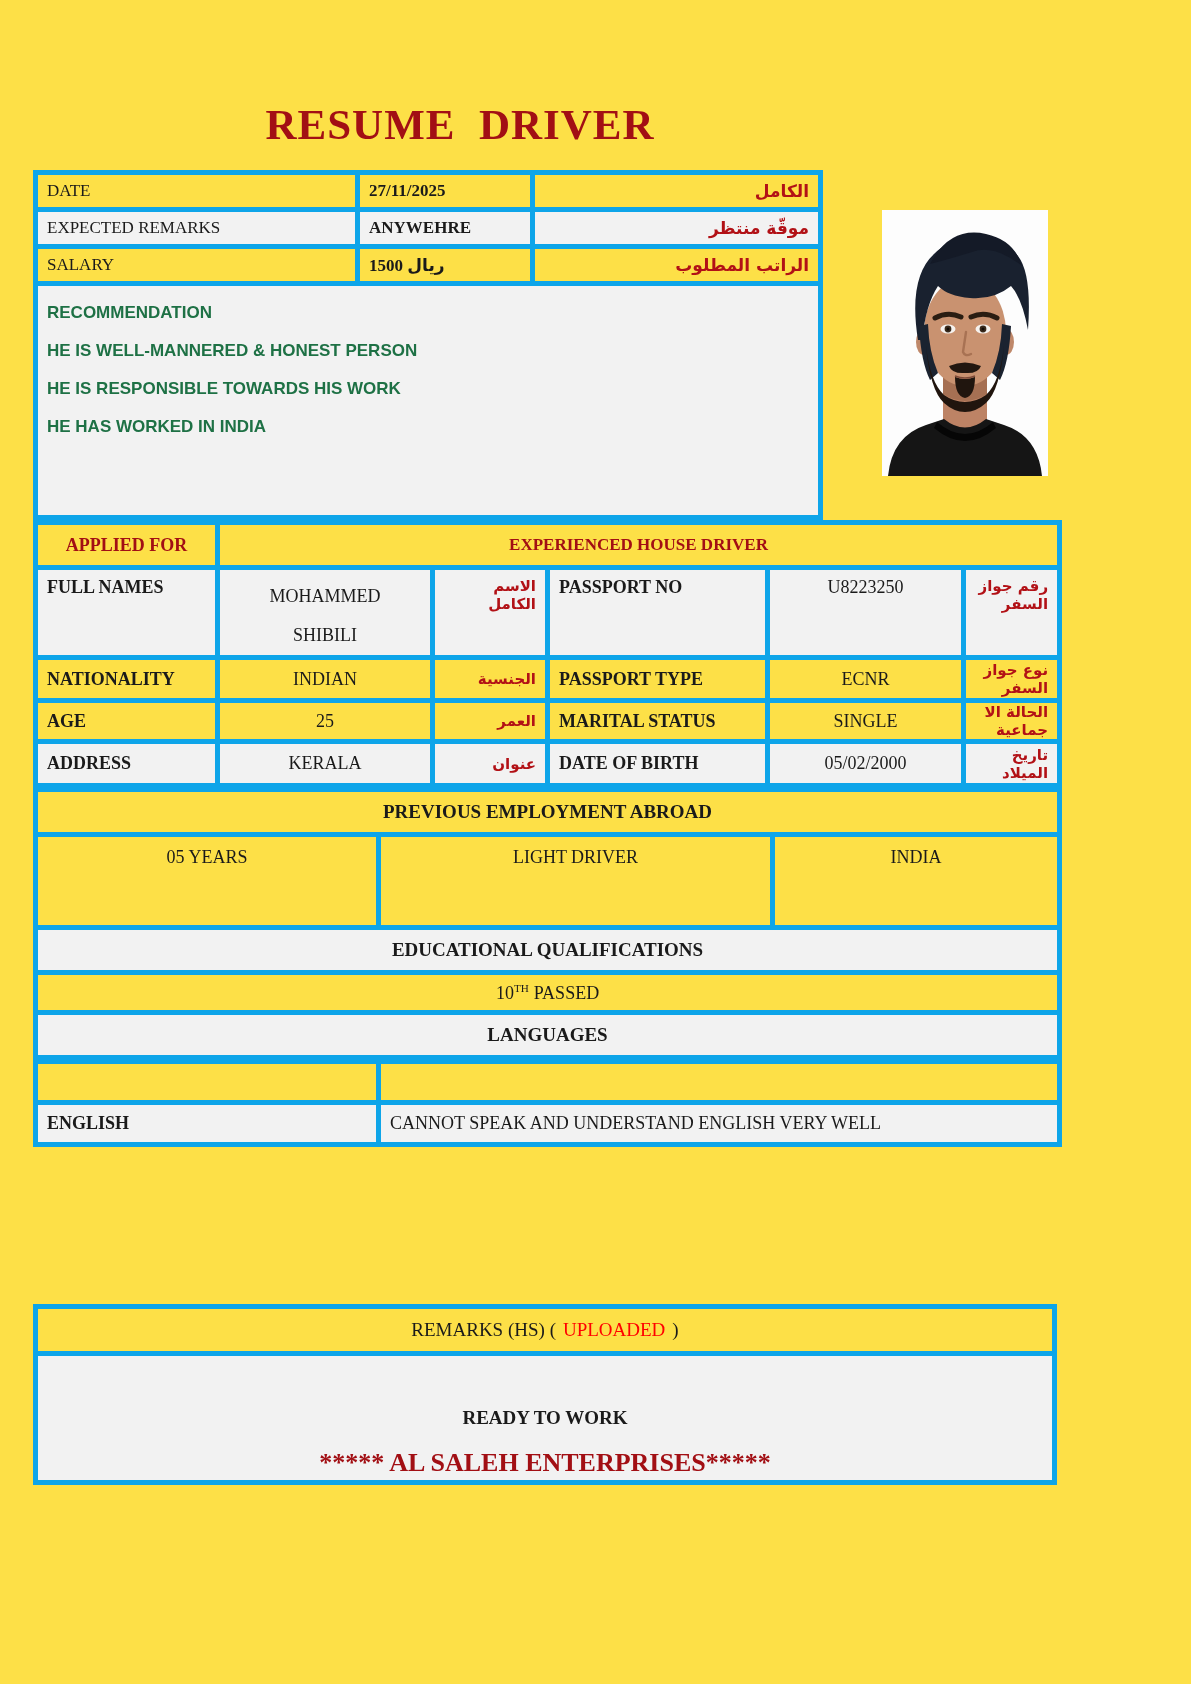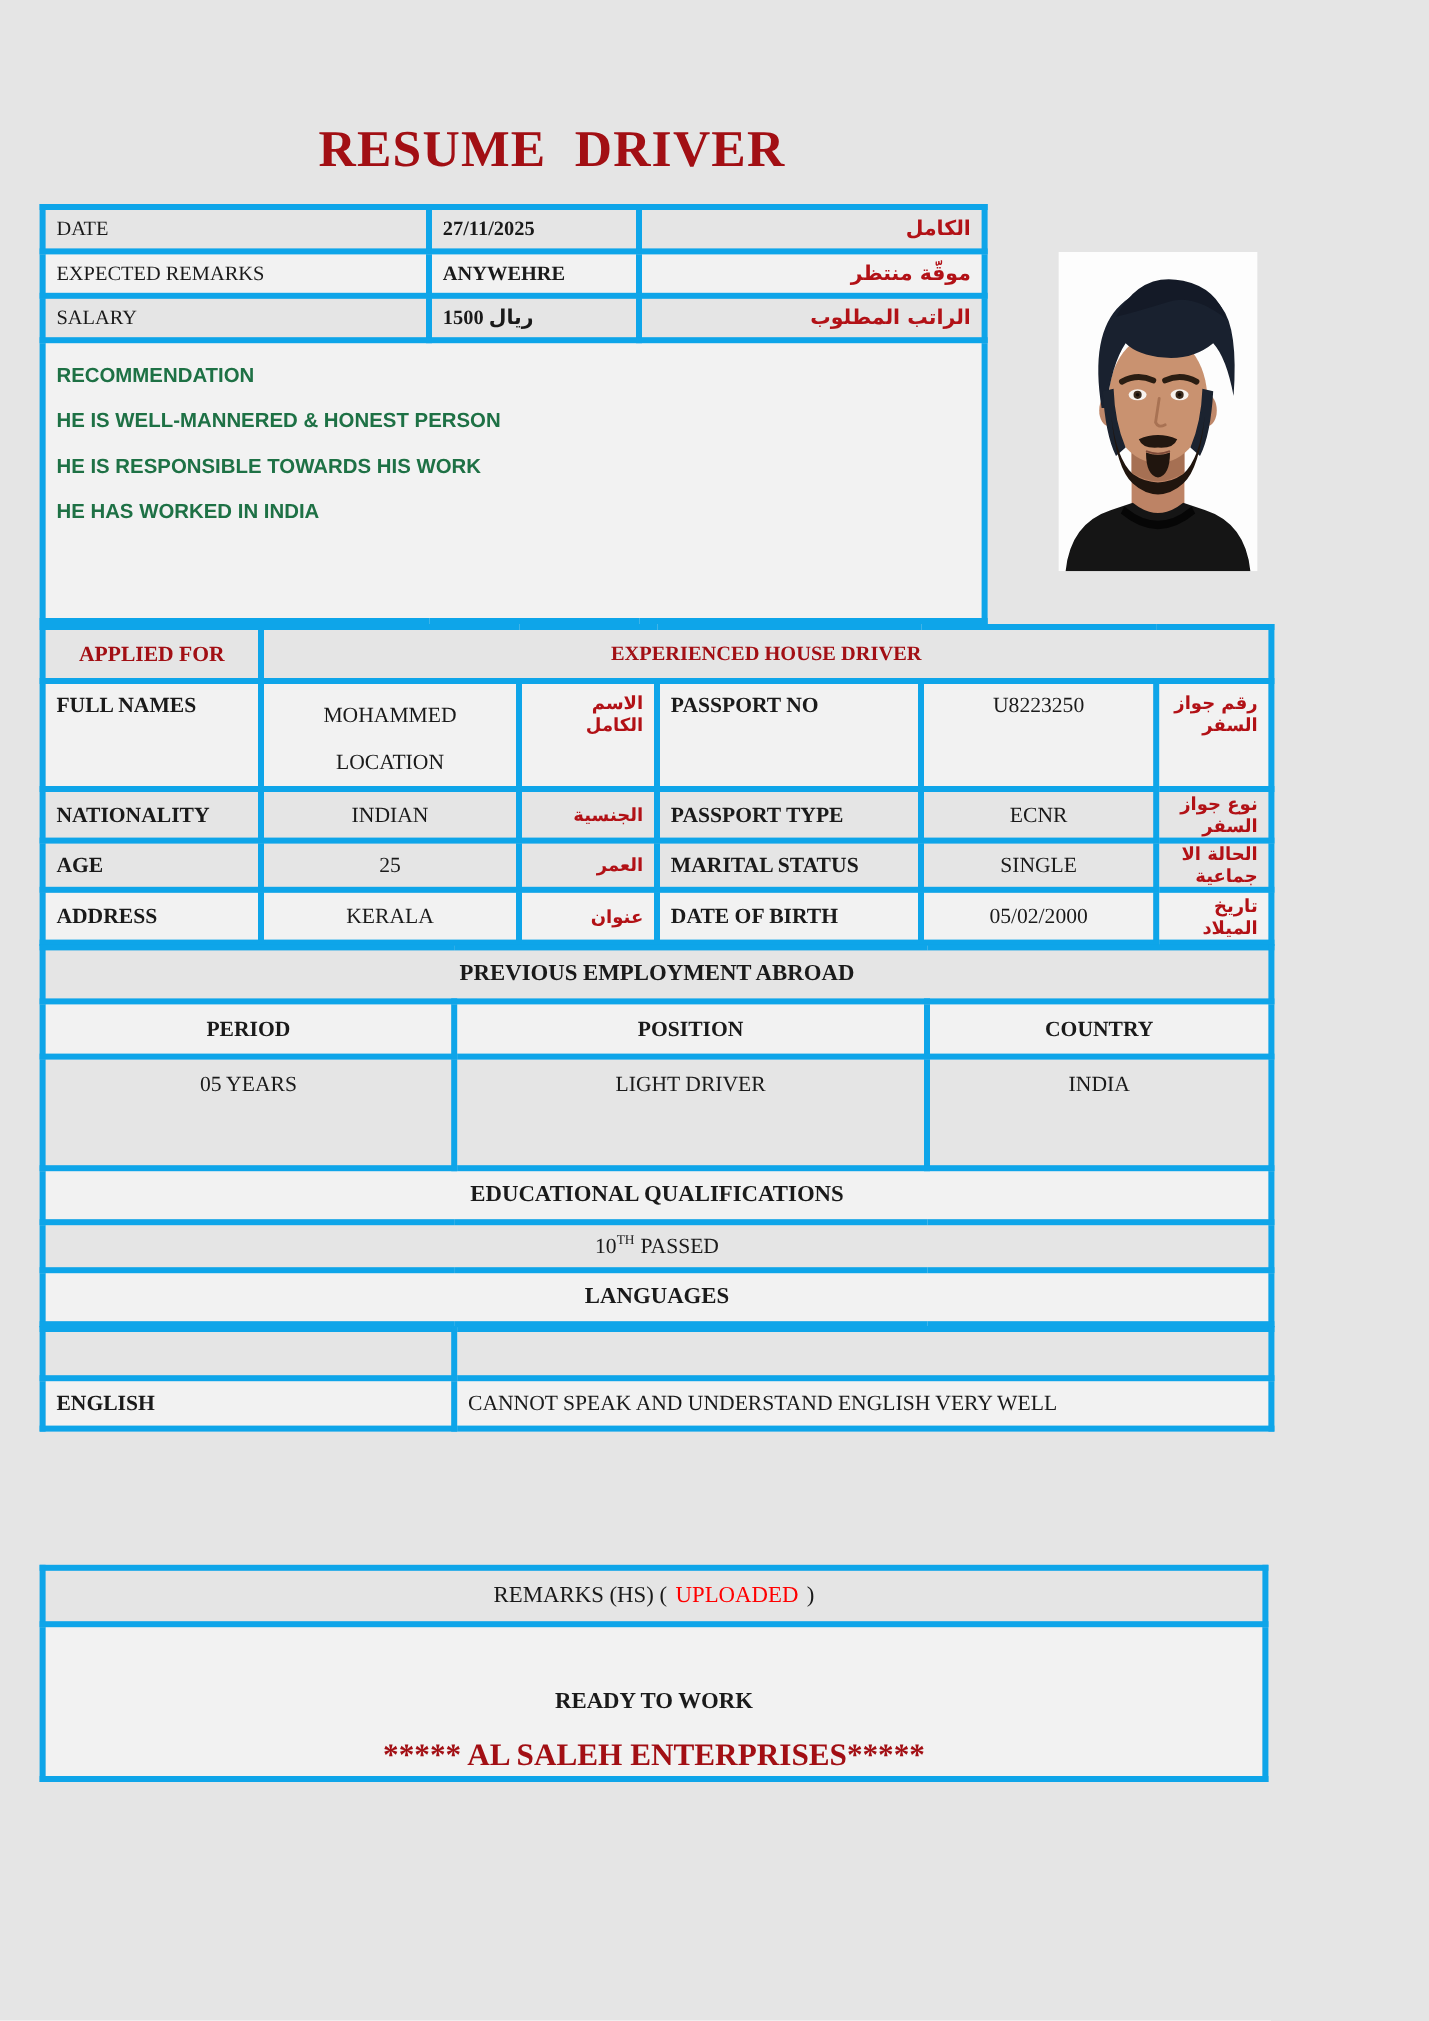--- a/index.html
+++ b/index.html
@@ -1,19 +1,19 @@
 <!DOCTYPE html>
 <html><head>
 <meta charset="utf-8">
 <style>
   html,body{margin:0;padding:0;background:#ffffff;}
   .page{
     position:relative;
     width:1191px;height:1684px;
-    background:#e5e5e5;
+    background:#fde047;
     font-family:"Liberation Serif", serif;
     color:#1a1a1a;
     overflow:hidden;
   }
   .title{
     position:absolute;top:100px;left:0;width:920px;
     text-align:center;
     font-size:43px;font-weight:bold;letter-spacing:1px;
     color:#A20F14;
     white-space:pre-wrap;
@@ -167,21 +167,21 @@
       </colgroup>
       <tbody>
           <tr class="applied-row">
         <td class="darkred applied-label">APPLIED FOR</td>
         <td colspan="5" class="darkred applied-val">EXPERIENCED HOUSE DRIVER</td>
       </tr>
       <tr class="row-names gray">
         <td class="lbl gray">FULL NAMES</td>
         <td class="val gray two-line">
           <div>MOHAMMED</div>
-          <div>LOCATION</div>
+          <div>SHIBILI</div>
         </td>
         <td class="ar gray">الاسم الكامل</td>
         <td class="lbl gray">PASSPORT NO</td>
         <td class="val gray">U8223250</td>
         <td class="ar gray">رقم جواز السفر</td>
       </tr>
       <tr style="height:43px">
         <td class="lbl">NATIONALITY</td>
         <td class="val">INDIAN</td>
         <td class="ar">الجنسية</td>
@@ -211,25 +211,20 @@
     <table>
       <colgroup>
           <col style="width:343px">
           <col style="width:394px">
           <col style="width:287px">
         </colgroup>
       <tbody>
           <tr>
         <td colspan="3" class="section-hd">PREVIOUS EMPLOYMENT ABROAD</td>
       </tr>
-      <tr class="emp-hd gray">
-        <td class="gray">PERIOD</td>
-        <td class="gray">POSITION</td>
-        <td class="gray">COUNTRY</td>
-      </tr>
       <tr class="emp-val">
         <td>05 YEARS</td>
         <td>LIGHT DRIVER</td>
         <td>INDIA</td>
       </tr>
       <tr>
         <td colspan="3" class="section-hd gray">EDUCATIONAL QUALIFICATIONS</td>
       </tr>
       <tr style="height:40px">
         <td colspan="3" class="center-row"><span>10</span><sup>TH</sup><span class="sp-l">PASSED</span></td>

